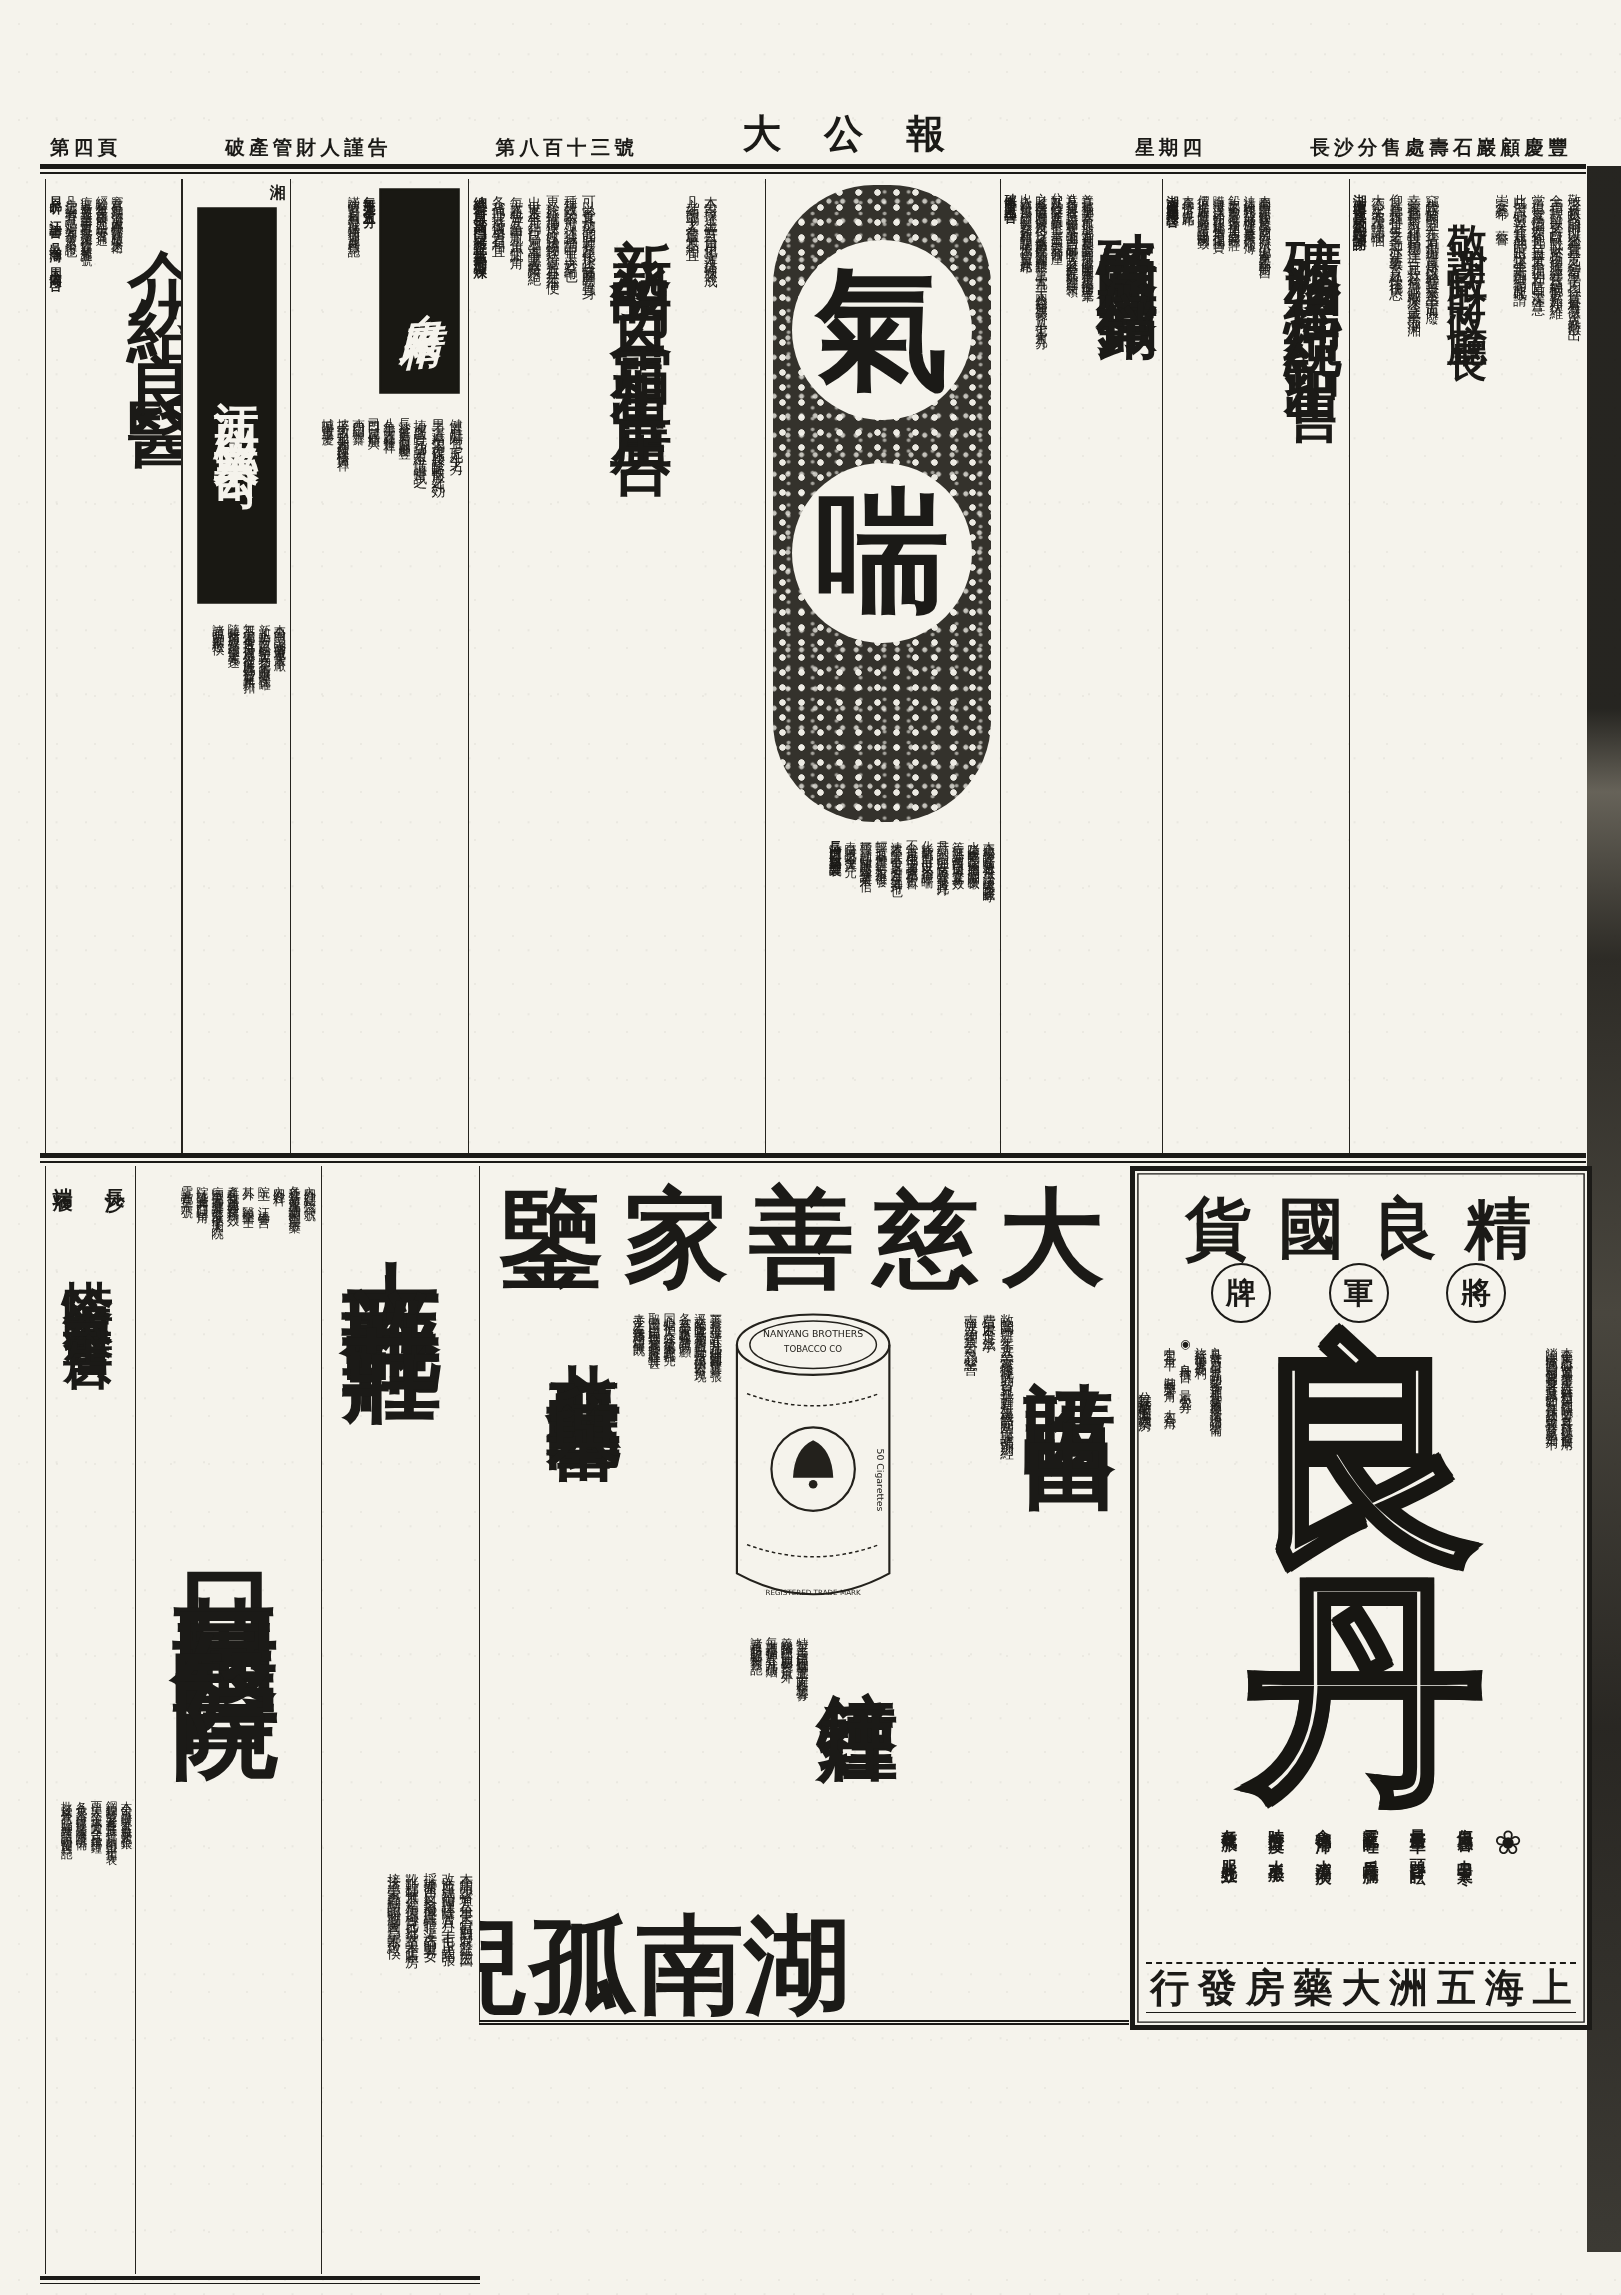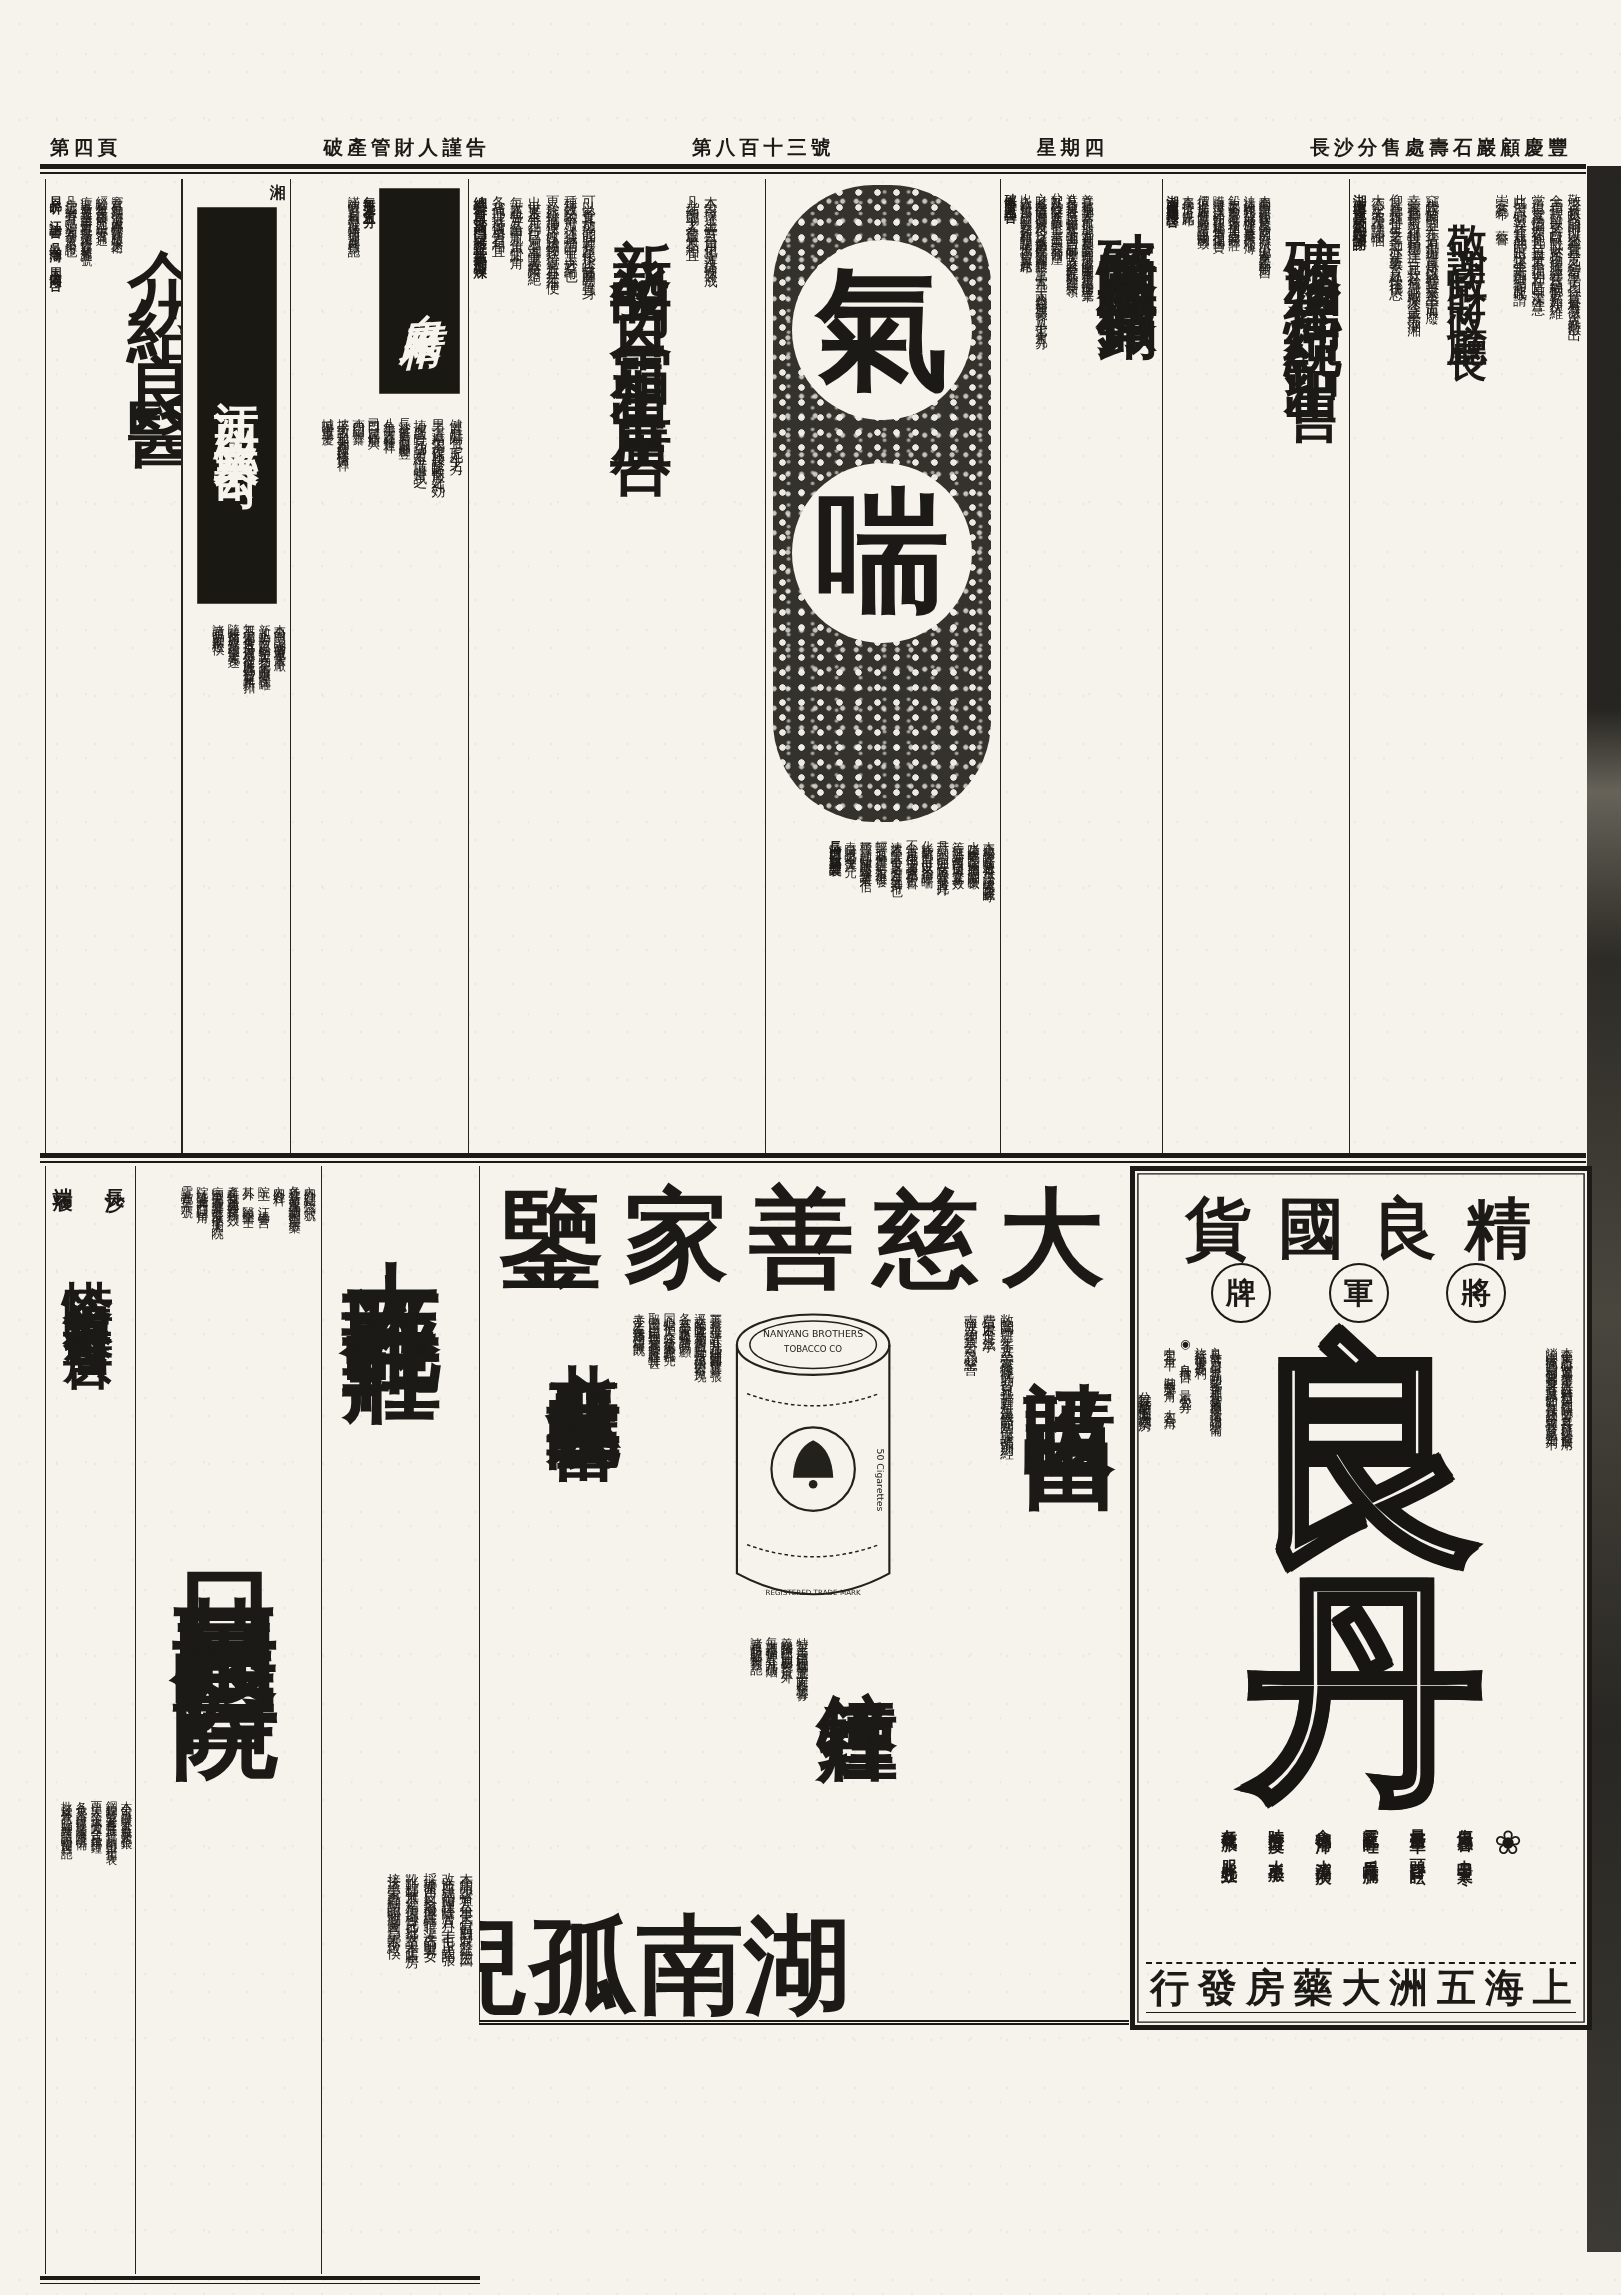--- a/index.html
+++ b/index.html
@@ -48,20 +48,21 @@
       #34322c;
   }
   svg text{font-family:"DejaVu Sans","Liberation Sans",sans-serif;}
 </style>
 </head>
 <body>
 
 <div class="masthead">
   <div class="m-item">長沙分售處壽石巖顧慶豐</div>
   <div class="m-item">星期四</div>
+  <div class="m-item m-title">大公報</div>
   <div class="m-item">第八百十三號</div>
   <div class="m-item">破產管財人謹告</div>
   <div class="m-item">第四頁</div>
 </div>
 <div class="rule" style="top:164px;"></div>
 
 <div class="edgeband"></div>
 
 <div class="ad" style="left:1349px;top:179px;width:233px;height:974px;">
   <div class="flow" style="height:100%;padding:4.3px 1.4px;">

